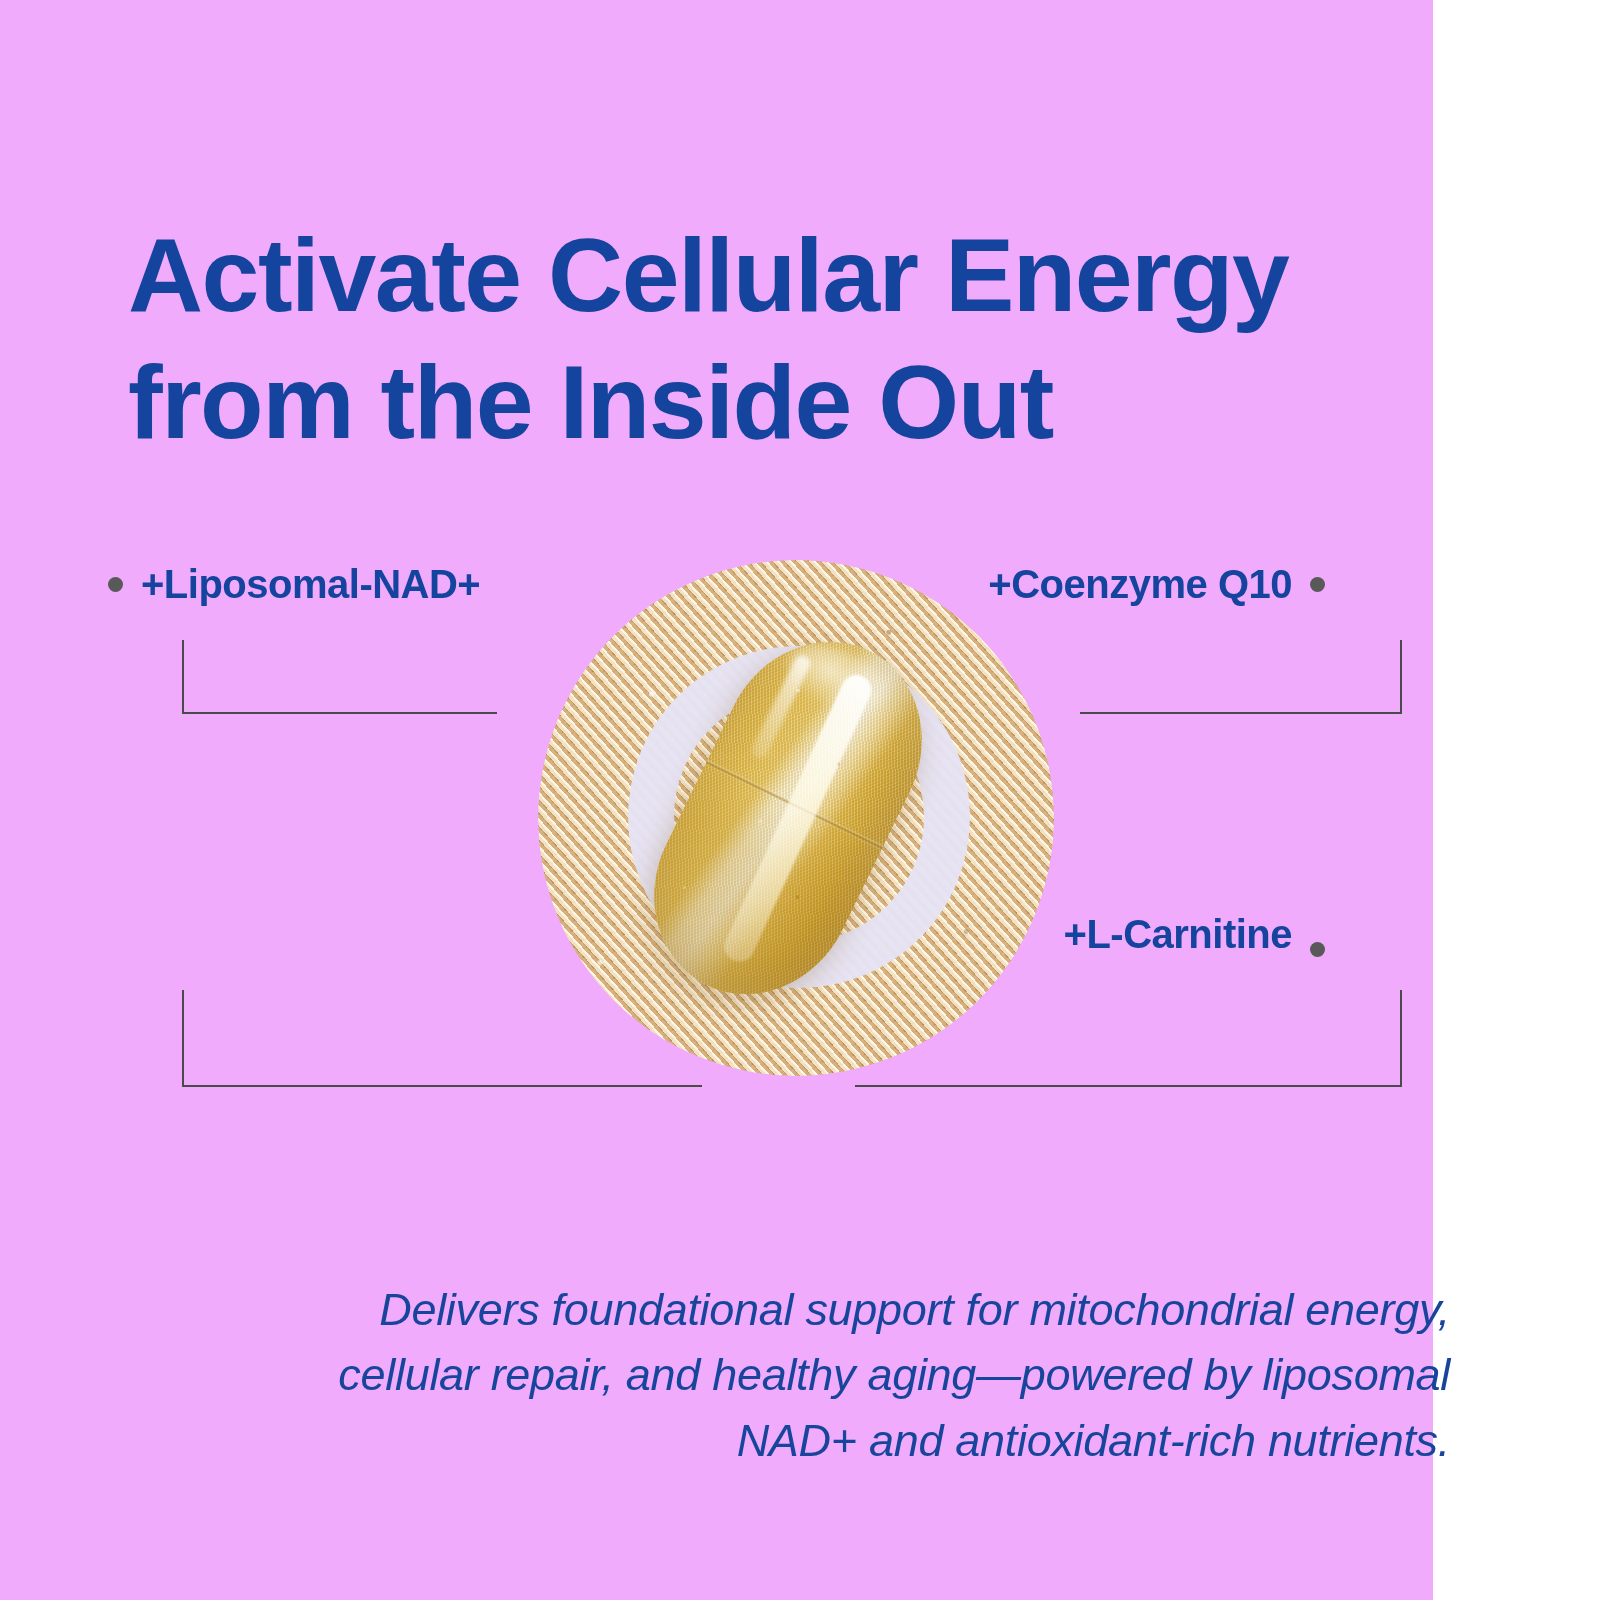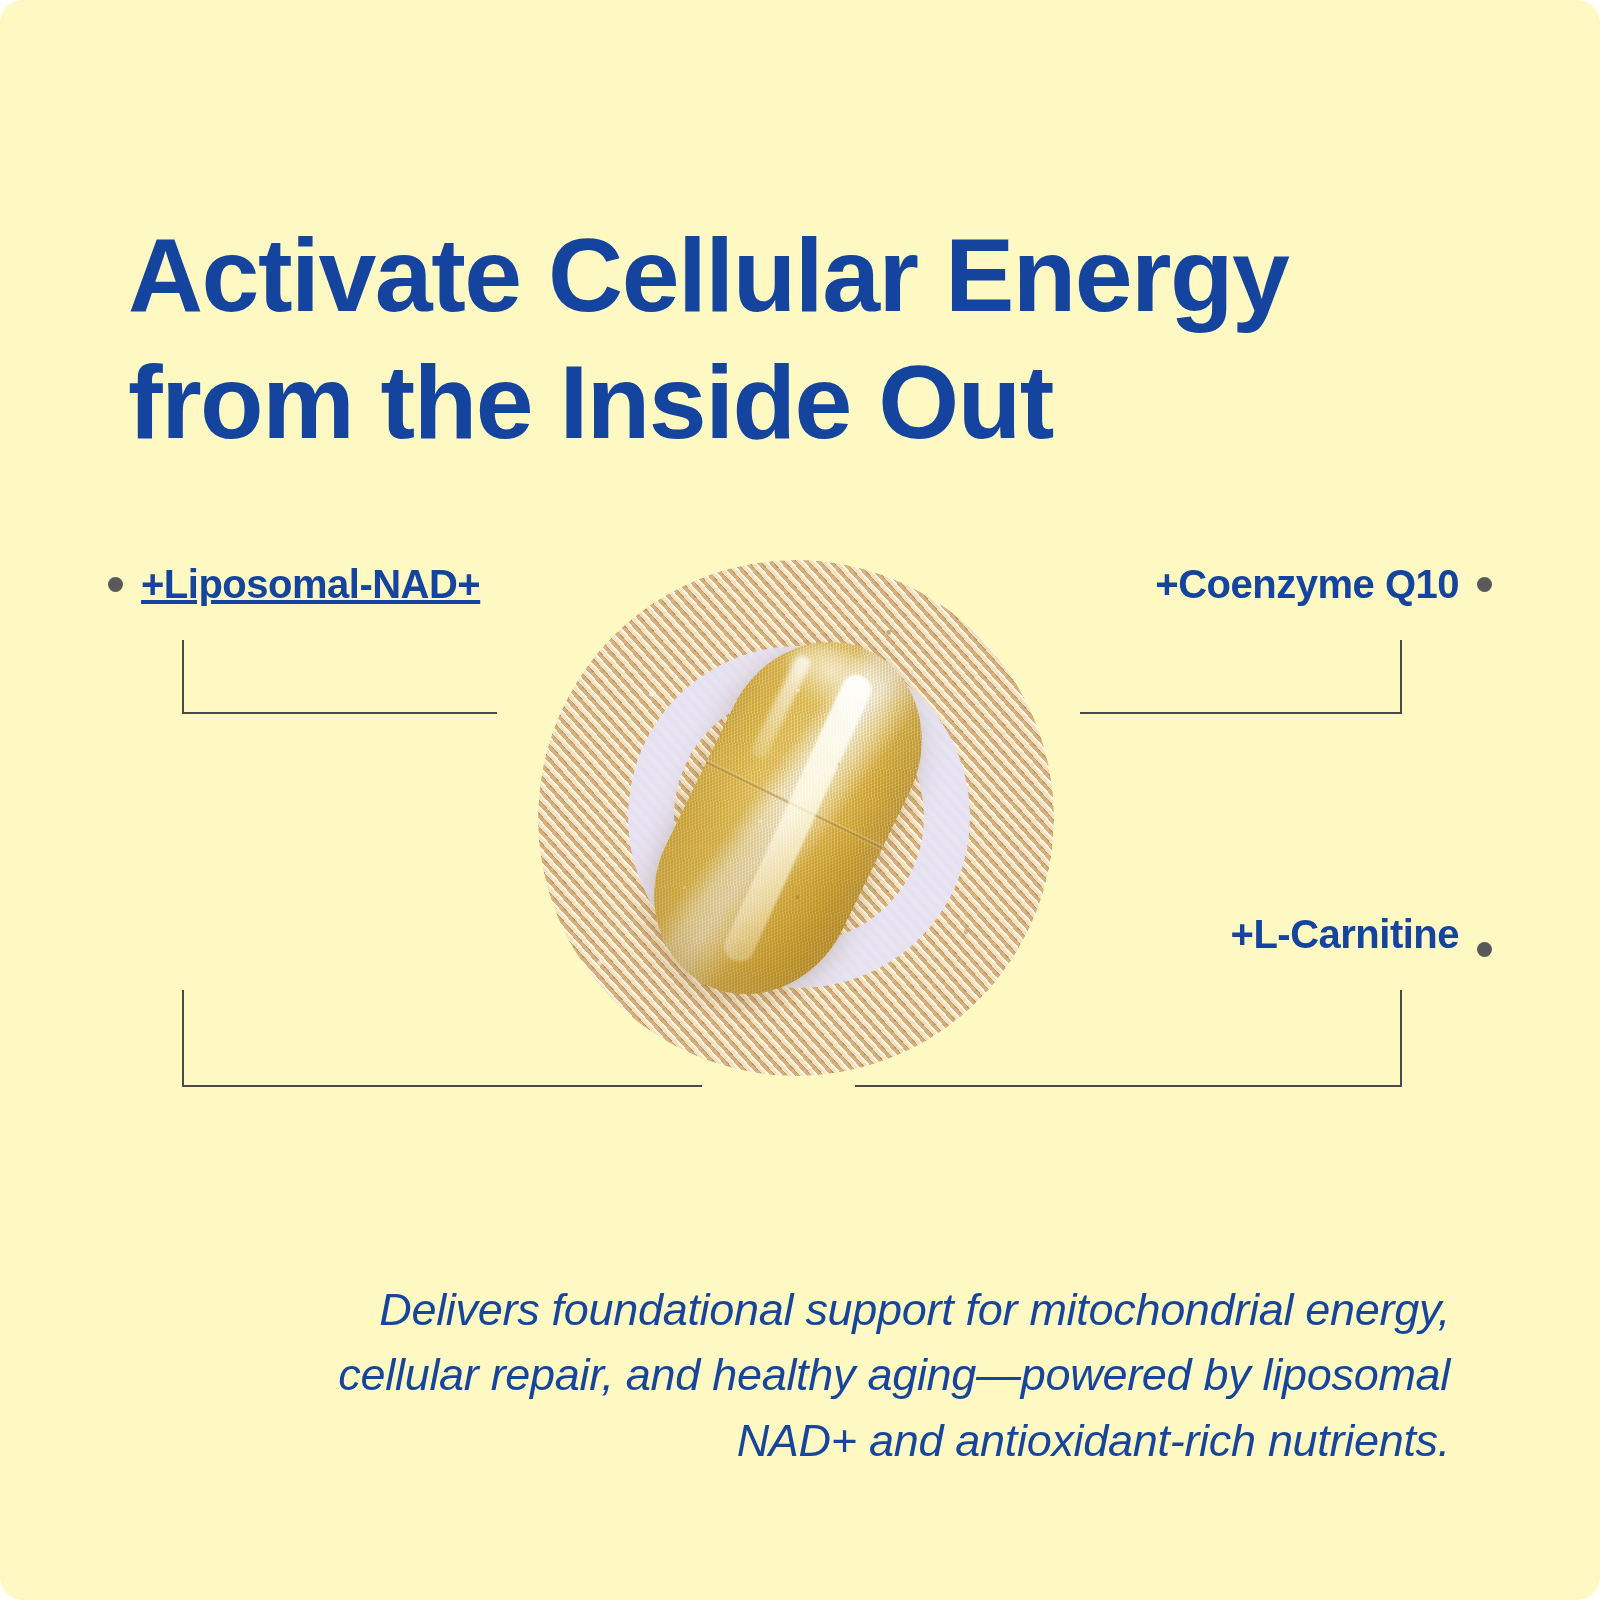--- a/index.html
+++ b/index.html
@@ -11,24 +11,23 @@
     width: 1600px;
     height: 1600px;
     font-family: "Liberation Sans", sans-serif;
     position: relative;
     overflow: hidden;
   }
 
   .stage {
     position: absolute;
     inset: 0;
-    width: 1600px;
+    width: 1433px;
     height: 1600px;
-    background: #fef9c3;
-    border-radius: 23px;
+    background: #f0abfc;
   }
 
   
   .headline {
     position: absolute;
     left: 128px;
     top: 142px;
     width: 1360px;
     color: #14449e;
     font-family: "Liberation Sans", sans-serif;
@@ -55,21 +54,21 @@
   .label-right { right: 108px; flex-direction: row-reverse; }
 
   .bullet {
     width: 15px;
     height: 15px;
     border-radius: 50%;
     background: #595959;
     flex: 0 0 auto;
   }
 
-  #label-nad  { top: 562px; text-decoration: underline; }
+  #label-nad  { top: 562px; }
   #label-coq  { top: 562px; }
   #label-res  { top: 912px; }
   #label-lcar { top: 912px; align-items: flex-end; }
 
   
   .leader {
     position: absolute;
     border-color: #4a4a4a;
     border-style: solid;
     border-width: 0;

